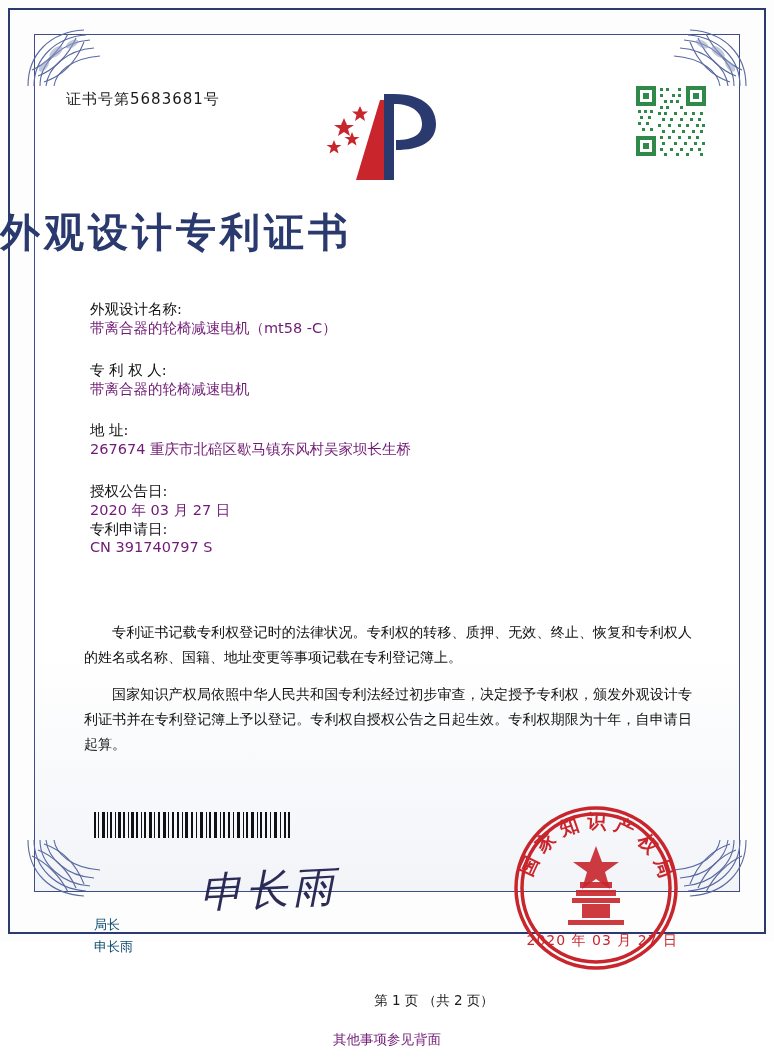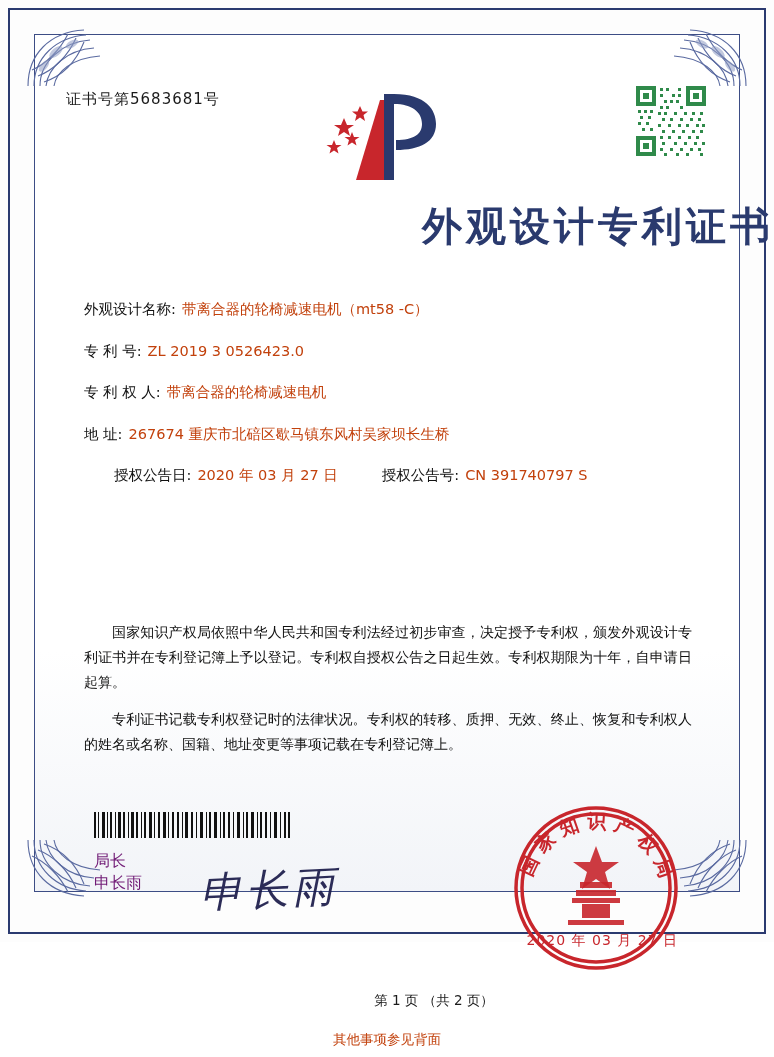--- a/index.html
+++ b/index.html
@@ -69,24 +69,24 @@
     position: absolute;
     right: 66px;
     top: 84px;
     width: 74px;
     height: 74px;
   }
   .qr svg { display: block; }
 
   .title {
     position: absolute;
-    top: 199px;
+    top: 205px;
     left: 0;
     width: 100%;
-    text-align: right;
+    text-align: left;
     font-size: 40px;
     font-weight: bold;
     letter-spacing: 4px;
     color: #2a3a6e;
     font-family: "DejaVu Sans", sans-serif;
   }
 
   .fields {
     position: absolute;
     left: 84px;
@@ -94,31 +94,32 @@
     width: 610px;
     font-size: 14.5px;
     color: #101010;
     font-family: "DejaVu Sans", sans-serif;
   }
   .field-row {
     display: flex;
     align-items: baseline;
     margin-bottom: 22.5px;
     white-space: nowrap;
+    flex-direction: column;
   }
   .field-label {
     flex: 0 0 auto;
     color: #101010;
   }
   .field-value {
     flex: 0 1 auto;
     margin-left: 6px;
-    color: #c2410c;
-  }
-  .field-row.two-col { justify-content: flex-start; margin-left: 30px; }
+    color: #701a75;
+  }
+  .field-row.two-col { justify-content: flex-start; }
   .field-row .spacer { width: 44px; flex: 0 0 auto; }
 
   .paras {
     position: absolute;
     left: 84px;
     top: 620px;
     width: 608px;
     font-size: 14px;
     line-height: 25px;
     color: #101010;
@@ -135,24 +136,24 @@
     left: 94px;
     top: 812px;
     width: 196px;
     height: 26px;
   }
   .barcode svg { display:block; }
 
   .sig-block {
     position: absolute;
     left: 94px;
-    top: 850px;
-    font-size: 16px;
+    top: 914px;
+    font-size: 13px;
     line-height: 22px;
-    color: #701a75;
+    color: #0c4a6e;
     font-family: "DejaVu Sans", sans-serif;
   }
   .handwriting {
     position: absolute;
     left: 200px;
     top: 862px;
     font-size: 42px;
     color: #1b1b4a;
     font-family: "DejaVu Serif", serif;
     font-style: italic;
@@ -190,21 +191,21 @@
     font-family: "DejaVu Sans", sans-serif;
     margin-left: 47px;
   }
   .footer-note {
     position: absolute;
     left: 0;
     top: 1031px;
     width: 100%;
     text-align: center;
     font-size: 13.5px;
-    color: #c2410c;
+    color: #701a75;
     font-family: "DejaVu Sans", sans-serif;
   }
 </style>
 </head>
 <body>
 
 <div class="page">
 
   <div class="border-outer"></div>
   <div class="border-inner"></div>
@@ -375,43 +376,39 @@
   </div>
 
   <div class="title">外观设计专利证书</div>
 
   <div class="fields">
     <div class="field-row">
       <span class="field-label">外观设计名称:</span>
       <span class="field-value">带离合器的轮椅减速电机（mt58 -C）</span>
     </div>
     <div class="field-row">
-      <span class="field-label">专   利   号:</span>
-      <span class="field-value">ZL 2019 3 0526423.0</span>
-    </div>
-    <div class="field-row">
       <span class="field-label">专 利 权 人:</span>
       <span class="field-value">带离合器的轮椅减速电机</span>
     </div>
     <div class="field-row">
       <span class="field-label">地        址:</span>
       <span class="field-value">267674 重庆市北碚区歇马镇东风村吴家坝长生桥</span>
     </div>
     <div class="field-row two-col">
       <span class="field-label">授权公告日:</span>
       <span class="field-value">2020 年 03 月 27 日</span>
       <span class="spacer"></span>
-      <span class="field-label">授权公告号:</span>
+      <span class="field-label">专利申请日:</span>
       <span class="field-value">CN 391740797 S</span>
     </div>
   </div>
 
   <div class="paras">
+    <p>专利证书记载专利权登记时的法律状况。专利权的转移、质押、无效、终止、恢复和专利权人的姓名或名称、国籍、地址变更等事项记载在专利登记簿上。</p>
     <p>国家知识产权局依照中华人民共和国专利法经过初步审查，决定授予专利权，颁发外观设计专利证书并在专利登记簿上予以登记。专利权自授权公告之日起生效。专利权期限为十年，自申请日起算。</p>
-    <p>专利证书记载专利权登记时的法律状况。专利权的转移、质押、无效、终止、恢复和专利权人的姓名或名称、国籍、地址变更等事项记载在专利登记簿上。</p>
   </div>
 
   <div class="barcode">
     <svg width="196" height="26" viewBox="0 0 196 26">
       <g fill="#111111">
         <rect x="0" y="0" width="2" height="26"></rect>
           <rect x="4" y="0" width="1" height="26"></rect>
         <rect x="8" y="0" width="3" height="26"></rect>
           <rect x="13" y="0" width="1" height="26"></rect>
         <rect x="16" y="0" width="2" height="26"></rect>

